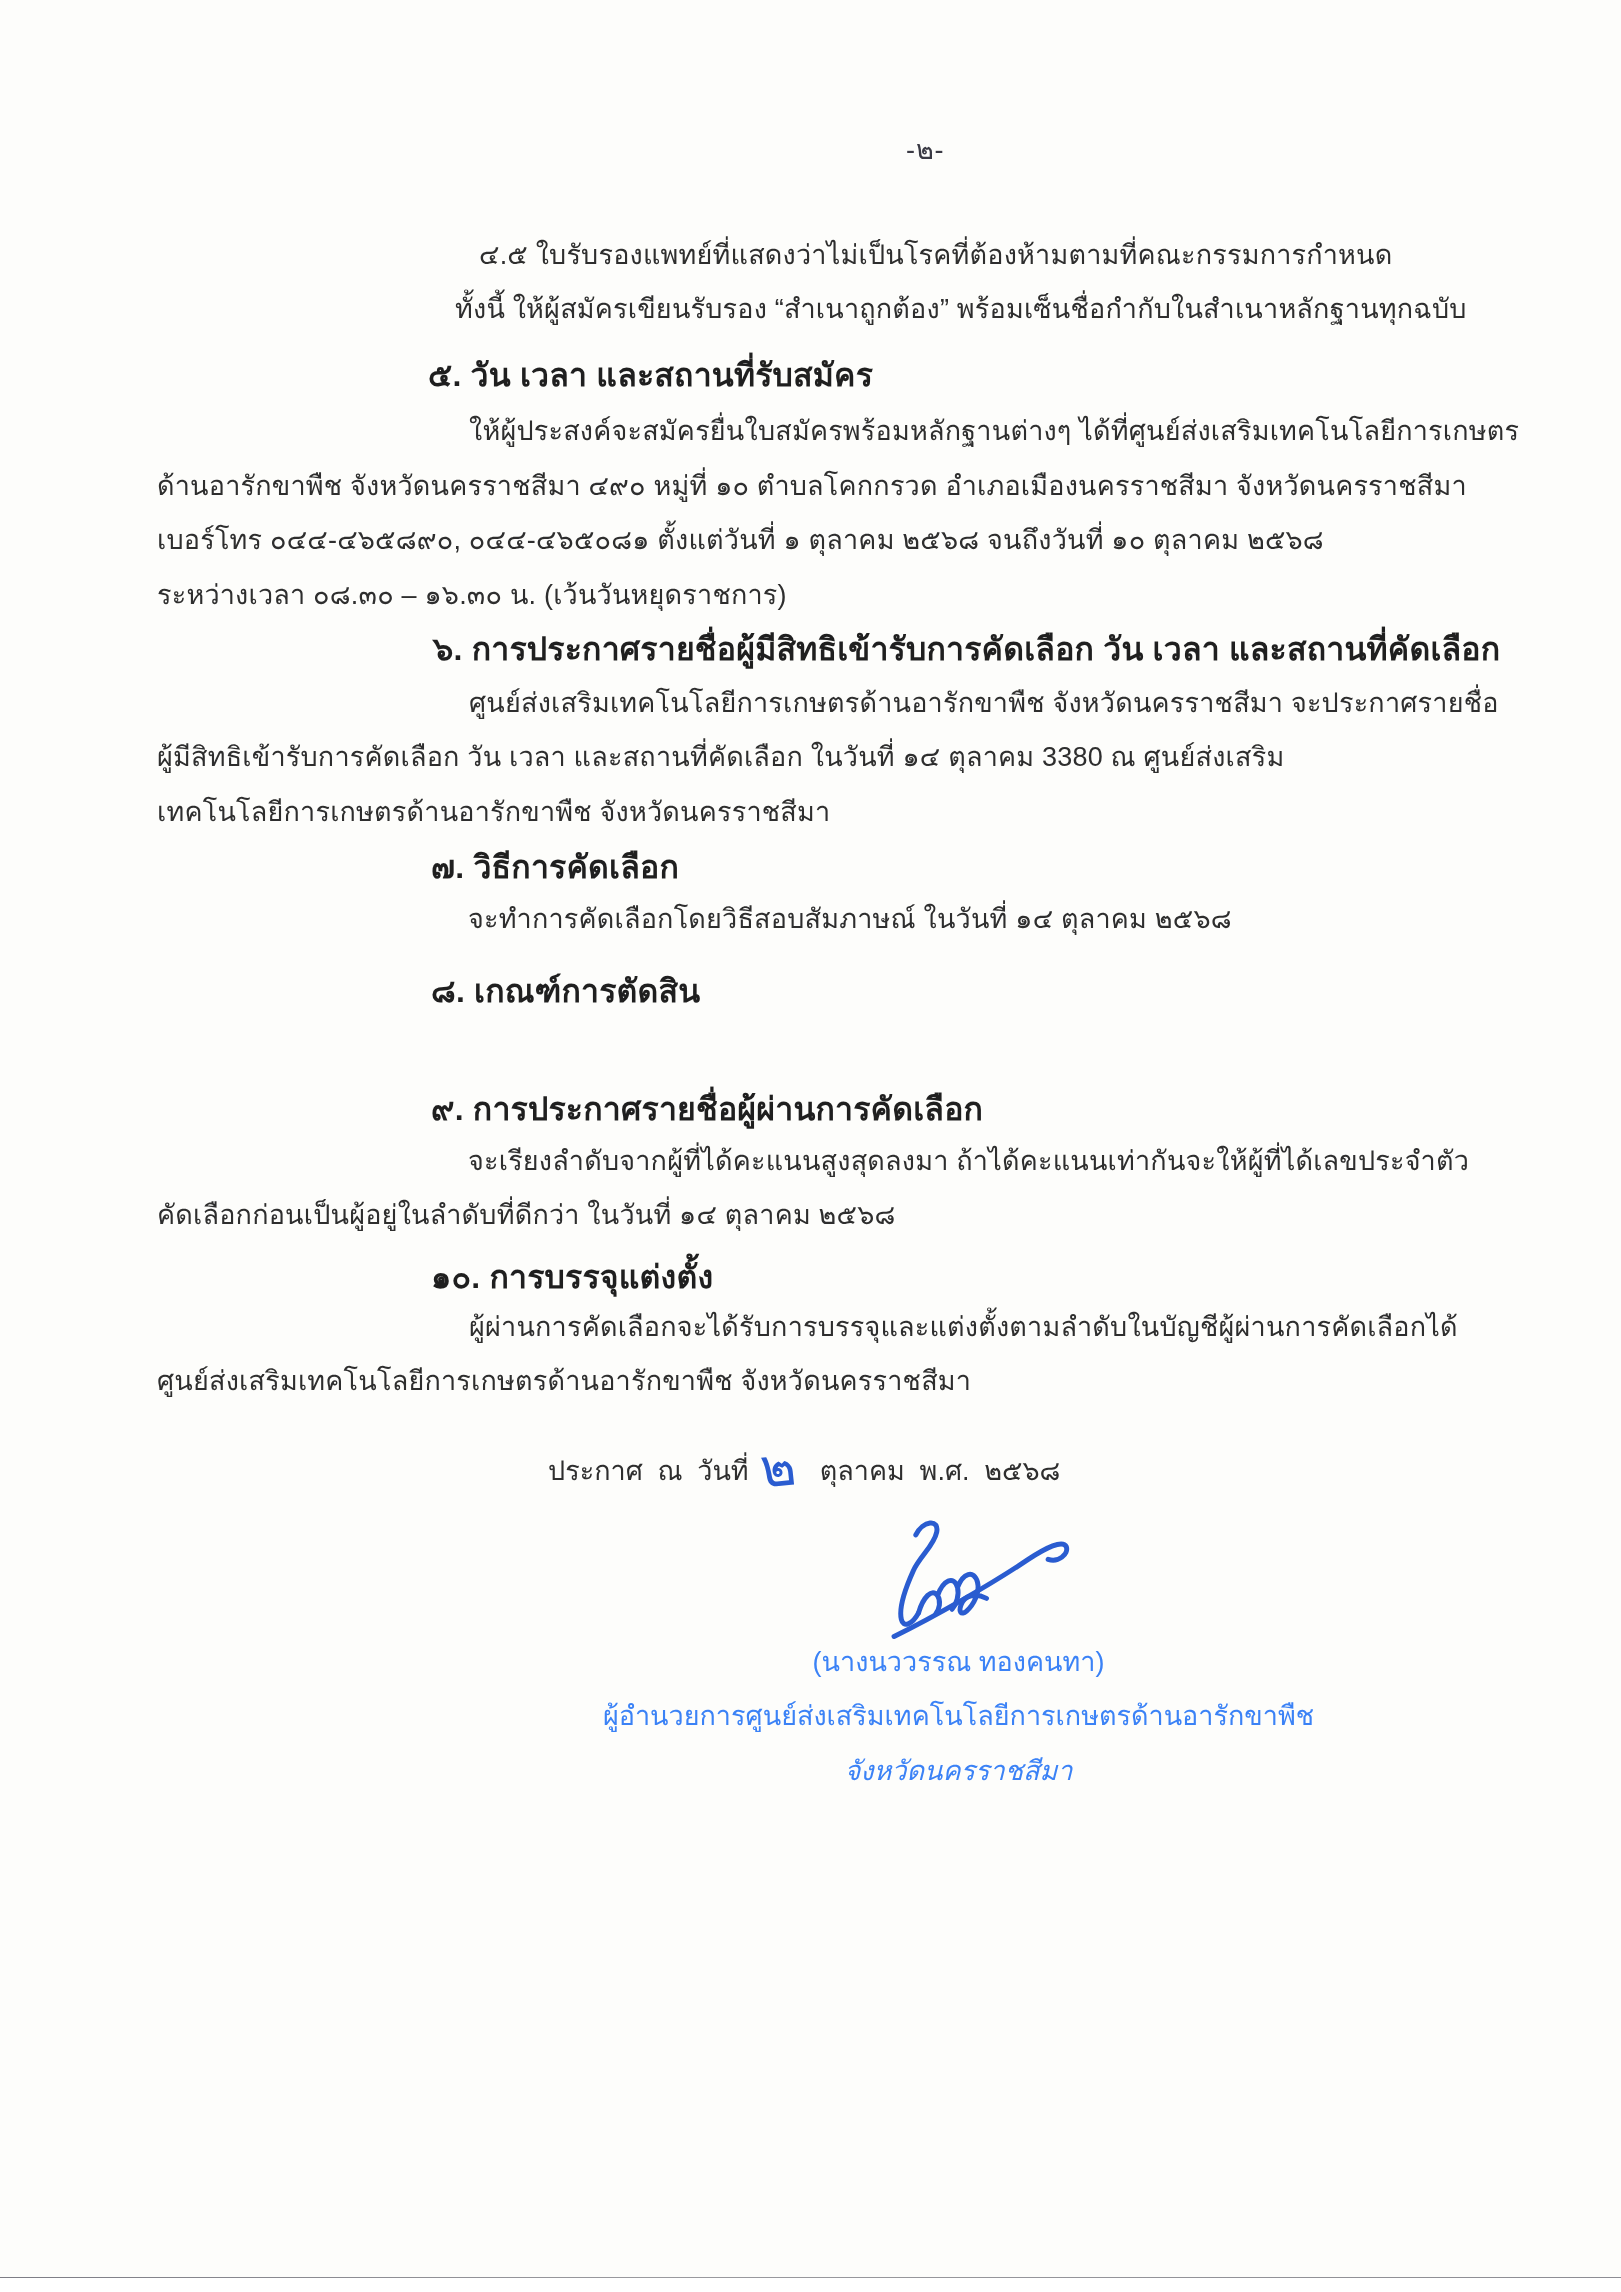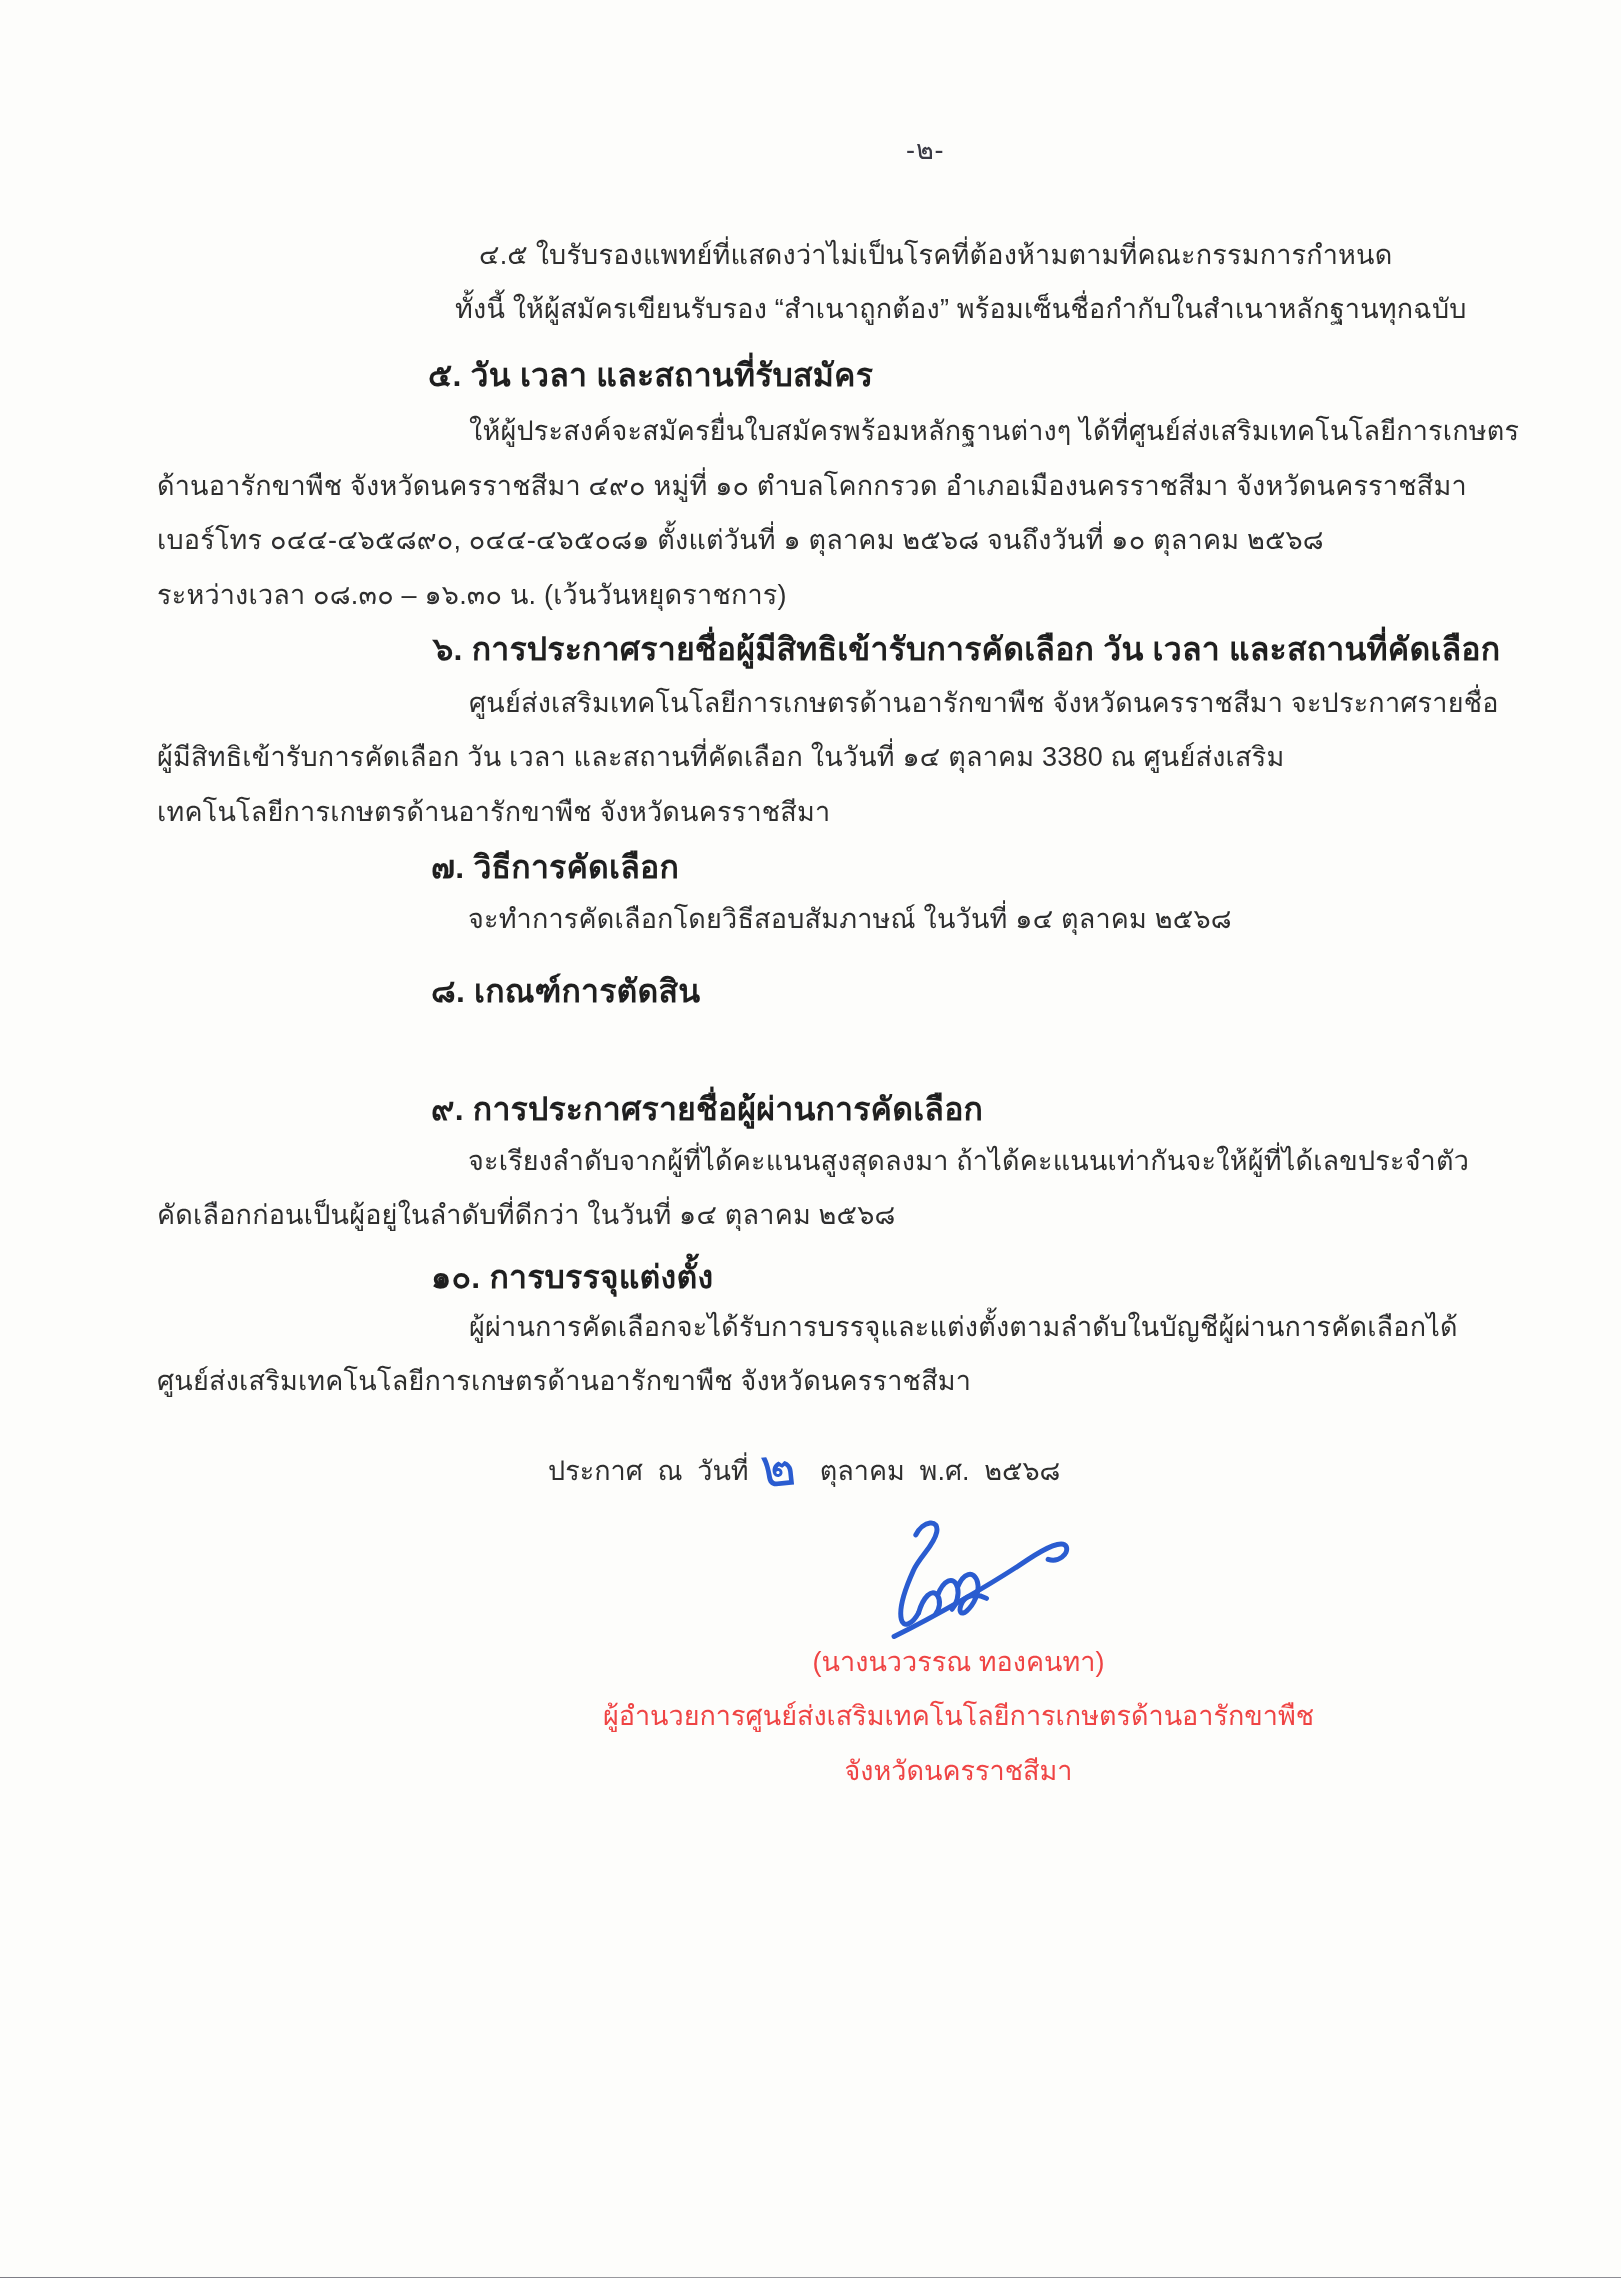--- a/index.html
+++ b/index.html
@@ -47,25 +47,25 @@
     font-weight:400;
   }
   .sig-wrap{
     position:absolute;left:885px;top:1516px;
     width:213px;height:133px;
   }
   .sig-wrap svg{width:100%;height:100%;}
   .signblock{
     position:absolute;left:502px;width:913px;
     text-align:center;font-size:27px;line-height:41px;
-    white-space:nowrap;color:#ef4444;
+    white-space:nowrap;color:#3b82f6;
   }
   .nameline{top:1642px;}
   .titleline{top:1696px;}
-  .provline{top:1751px;}
+  .provline{top:1751px;font-style:italic;}
   .scan-edge{
     position:absolute;left:0;top:2277px;width:1622px;height:1.8px;
     background:linear-gradient(90deg,#7d7d85,#9a9a9e 40%,#8d8d93);
   }
   .below-edge{
     position:absolute;left:0;top:2278px;width:1622px;height:14.3px;
     background:#ffffff;
   }
 </style>
 </head>

